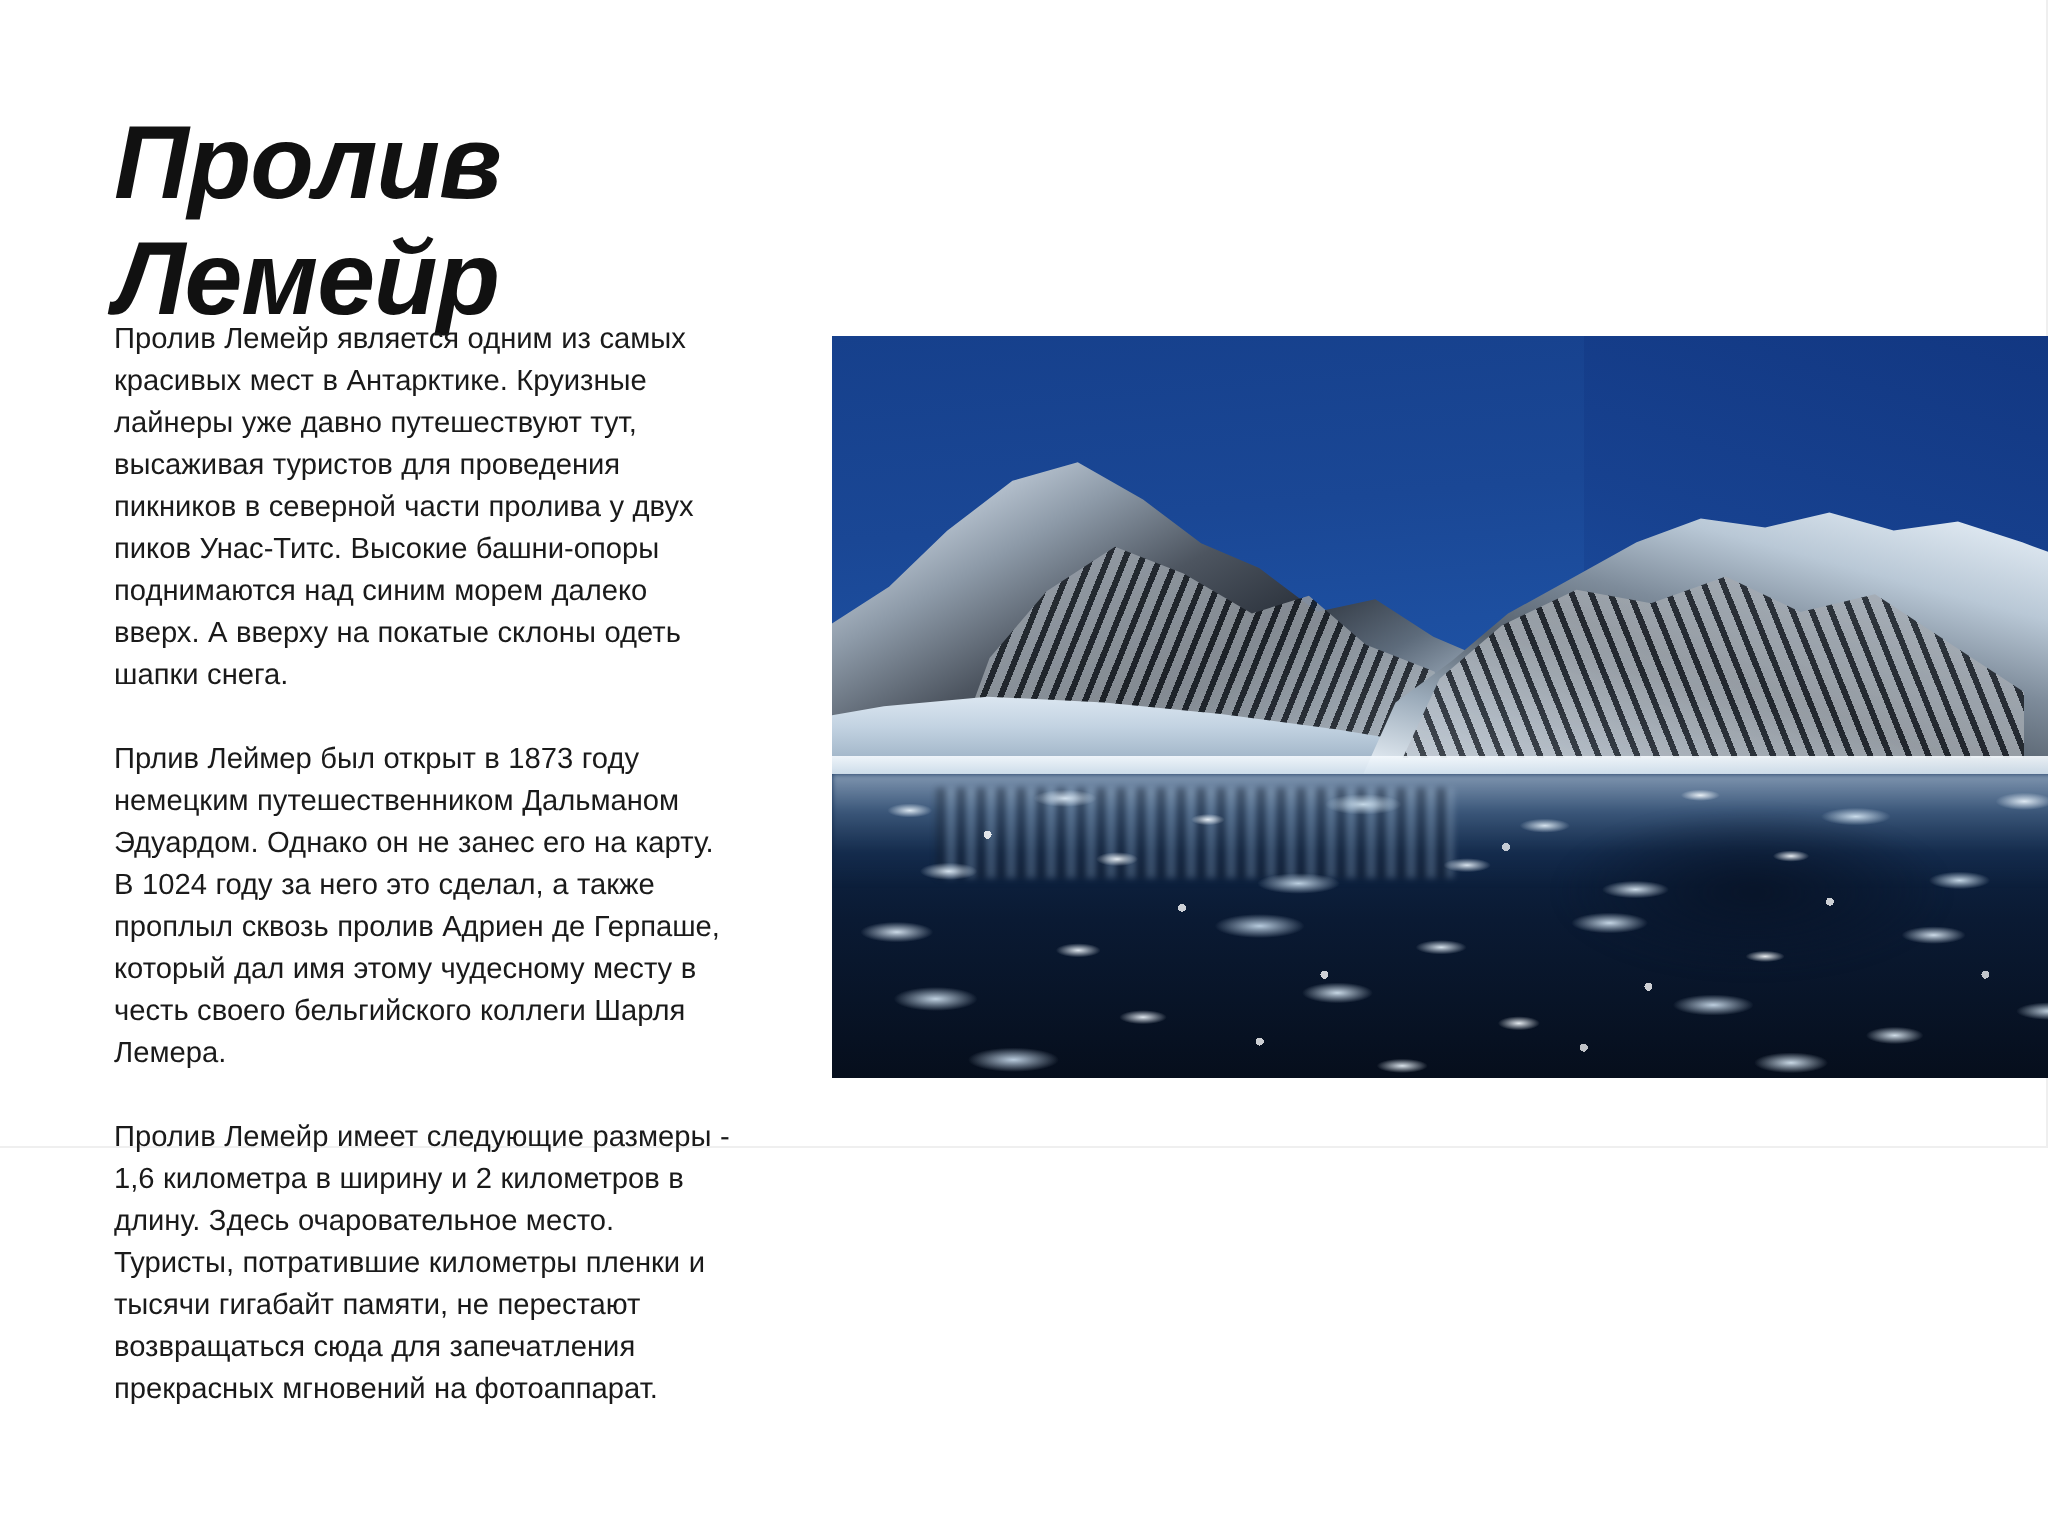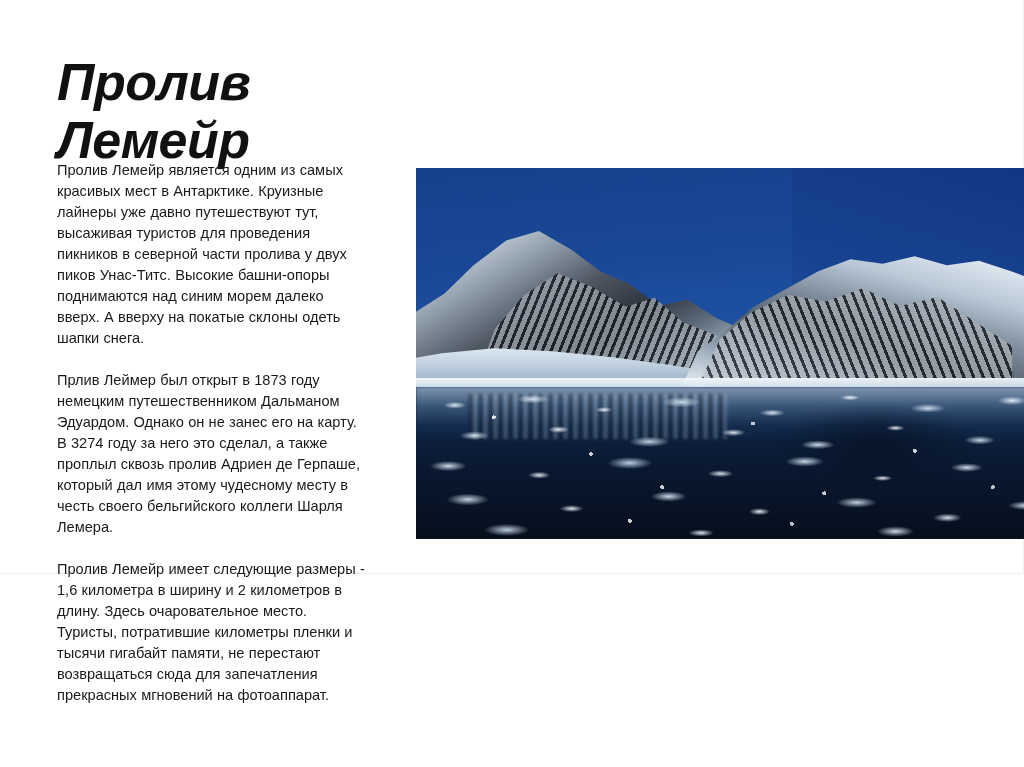--- a/index.html
+++ b/index.html
@@ -303,21 +303,21 @@
 </head>
 <body>
 
 <div class="slide">
 
   <h1 class="slide-title">Пролив
 Лемейр</h1>
 
   <div class="text-column">
     <p class="body-par">Пролив Лемейр является одним из самых красивых мест в Антарктике. Круизные лайнеры уже давно путешествуют тут, высаживая туристов для проведения пикников в северной части пролива у двух пиков Унас-Титс. Высокие башни-опоры поднимаются над синим морем далеко вверх. А вверху на покатые склоны одеть шапки снега.</p>
-    <p class="body-par">Прлив Леймер был открыт в 1873 году немецким путешественником Дальманом Эдуардом. Однако он не занес его на карту. В 3274 году за него это сделал, а также проплыл сквозь пролив Адриен де Герпаше, который дал имя этому чудесному месту в честь своего бельгийского коллеги Шарля Лемера.</p>
+    <p class="body-par">Прлив Леймер был открыт в 1873 году немецким путешественником Дальманом Эдуардом. Однако он не занес его на карту. В 1024 году за него это сделал, а также проплыл сквозь пролив Адриен де Герпаше, который дал имя этому чудесному месту в честь своего бельгийского коллеги Шарля Лемера.</p>
     <p class="body-par">Пролив Лемейр имеет следующие размеры - 1,6 километра в ширину и 2 километров в длину. Здесь очаровательное место. Туристы, потратившие километры пленки и тысячи гигабайт памяти, не перестают возвращаться сюда для запечатления прекрасных мгновений на фотоаппарат.</p>
   </div>
 
   <figure class="photo" title="Пролив Лемейр — заснеженные горы Антарктики над тёмной водой с плавучими льдинами">
     <div class="photo-inner">
       <div class="sky"></div>
       <div class="sky-right"></div>
       <div class="peak-far2"></div>
       <div class="peak-far"></div>
       <div class="peak-edge"></div>

